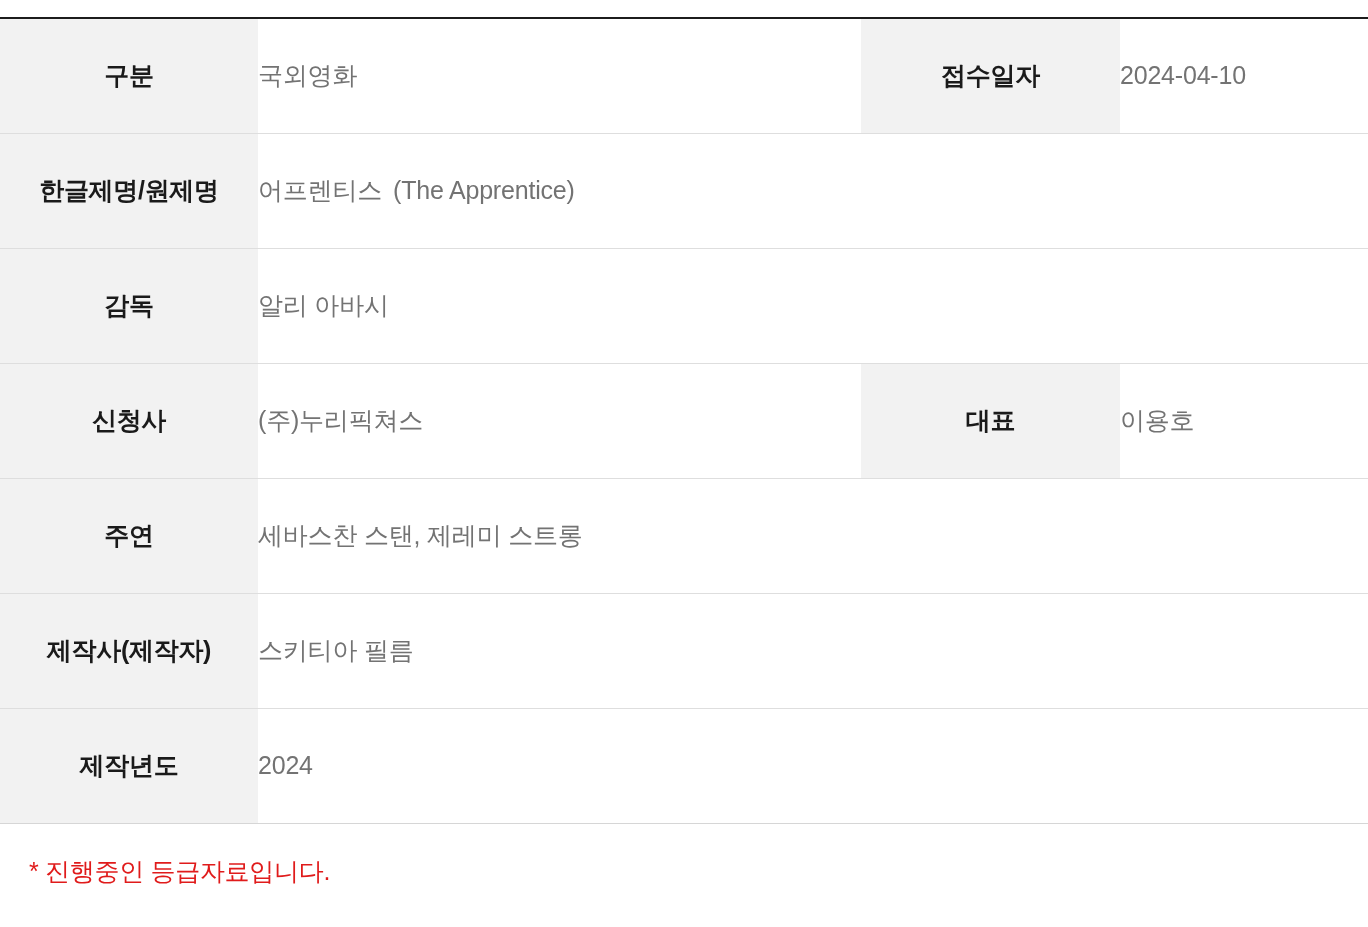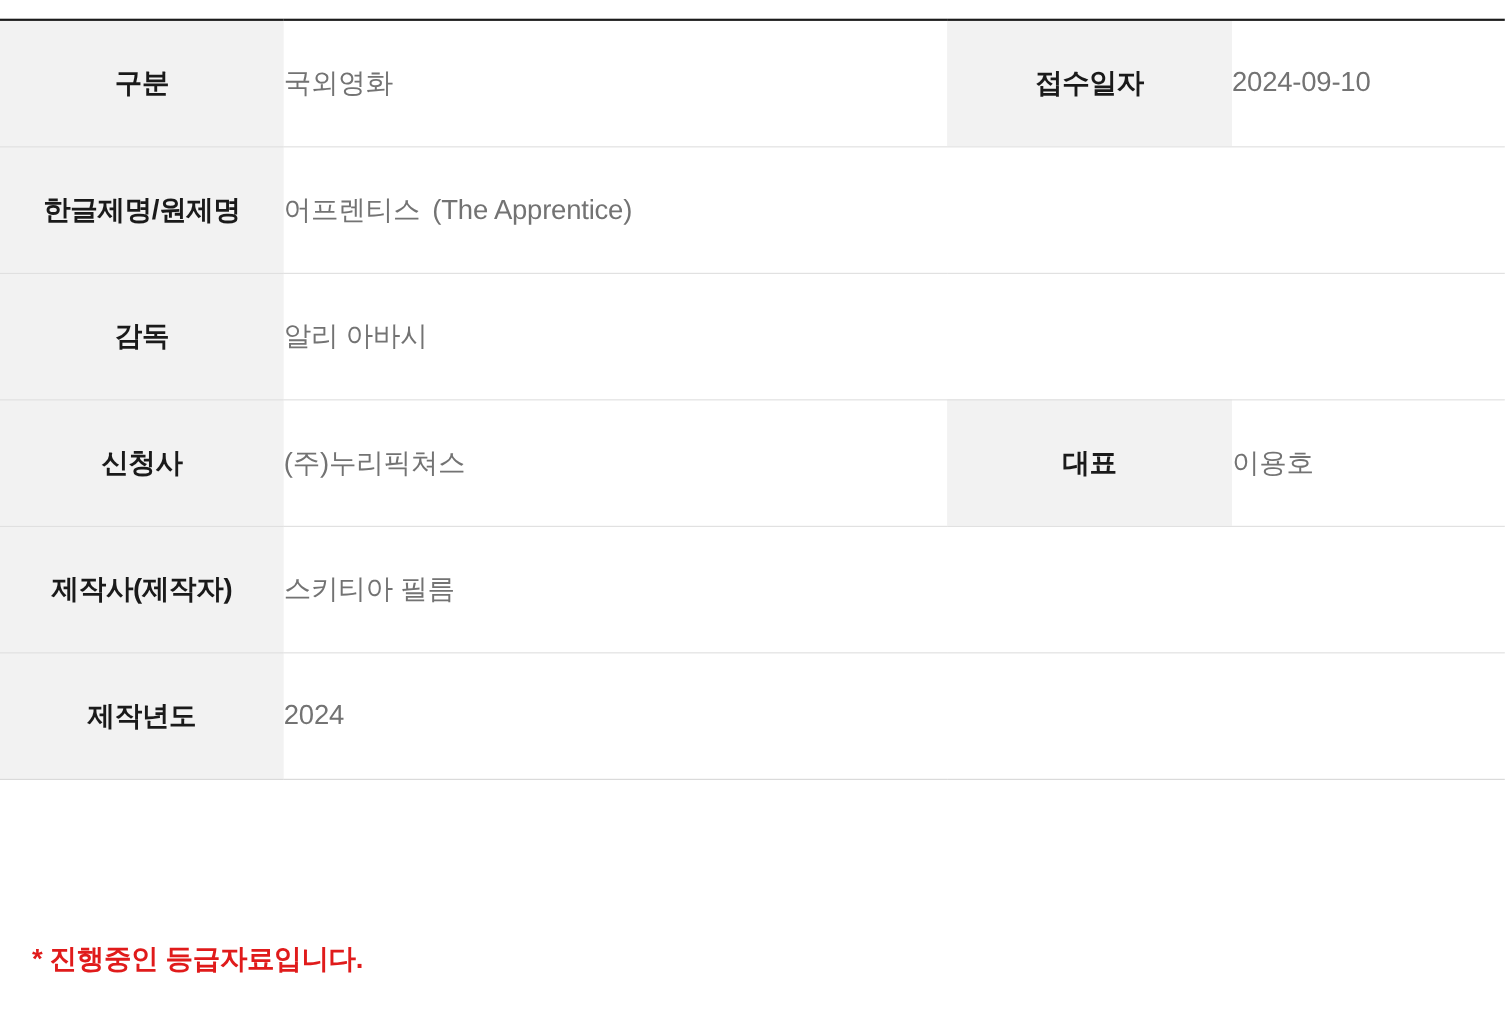--- a/index.html
+++ b/index.html
@@ -76,39 +76,39 @@
   .title-row .val-main { letter-spacing: -0.2px; }
 
   .gap-wide { display: inline-block; width: 11px; }
 
   
   .footnote {
     position: absolute;
     left: 29px;
     top: 855px;
     font-size: 25px;
-    font-weight: bold;
+    font-weight: normal;
     color: #e01b1b;
     letter-spacing: -0.3px;
     white-space: nowrap;
   }
 </style>
 </head>
 <body>
 
 <div class="page">
 
   <table class="info-table">
     <tbody>
 
       <tr>
         <th class="lbl lbl-left">구분</th>
         <td class="val val-main">국외영화</td>
         <th class="lbl lbl-mid">접수일자</th>
-        <td class="val val-right">2024-09-10</td>
+        <td class="val val-right">2024-04-10</td>
       </tr>
 
       <tr class="title-row">
         <th class="lbl lbl-left">한글제명/원제명</th>
         <td class="val val-main" colspan="3">
           <span>어프렌티스</span><span class="gap-wide"></span><span>(The Apprentice)</span>
         </td>
       </tr>
 
       <tr>
@@ -116,20 +116,24 @@
         <td class="val val-main" colspan="3">알리 아바시</td>
       </tr>
 
       <tr>
         <th class="lbl lbl-left">신청사</th>
         <td class="val val-main">(주)누리픽쳐스</td>
         <th class="lbl lbl-mid">대표</th>
         <td class="val val-right">이용호</td>
       </tr>
 
+      <tr>
+        <th class="lbl lbl-left">주연</th>
+        <td class="val val-main" colspan="3">세바스찬 스탠, 제레미 스트롱</td>
+      </tr>
 
       <tr>
         <th class="lbl lbl-left">제작사(제작자)</th>
         <td class="val val-main" colspan="3">스키티아 필름</td>
       </tr>
 
       <tr>
         <th class="lbl lbl-left">제작년도</th>
         <td class="val val-main" colspan="3">2024</td>
       </tr>

